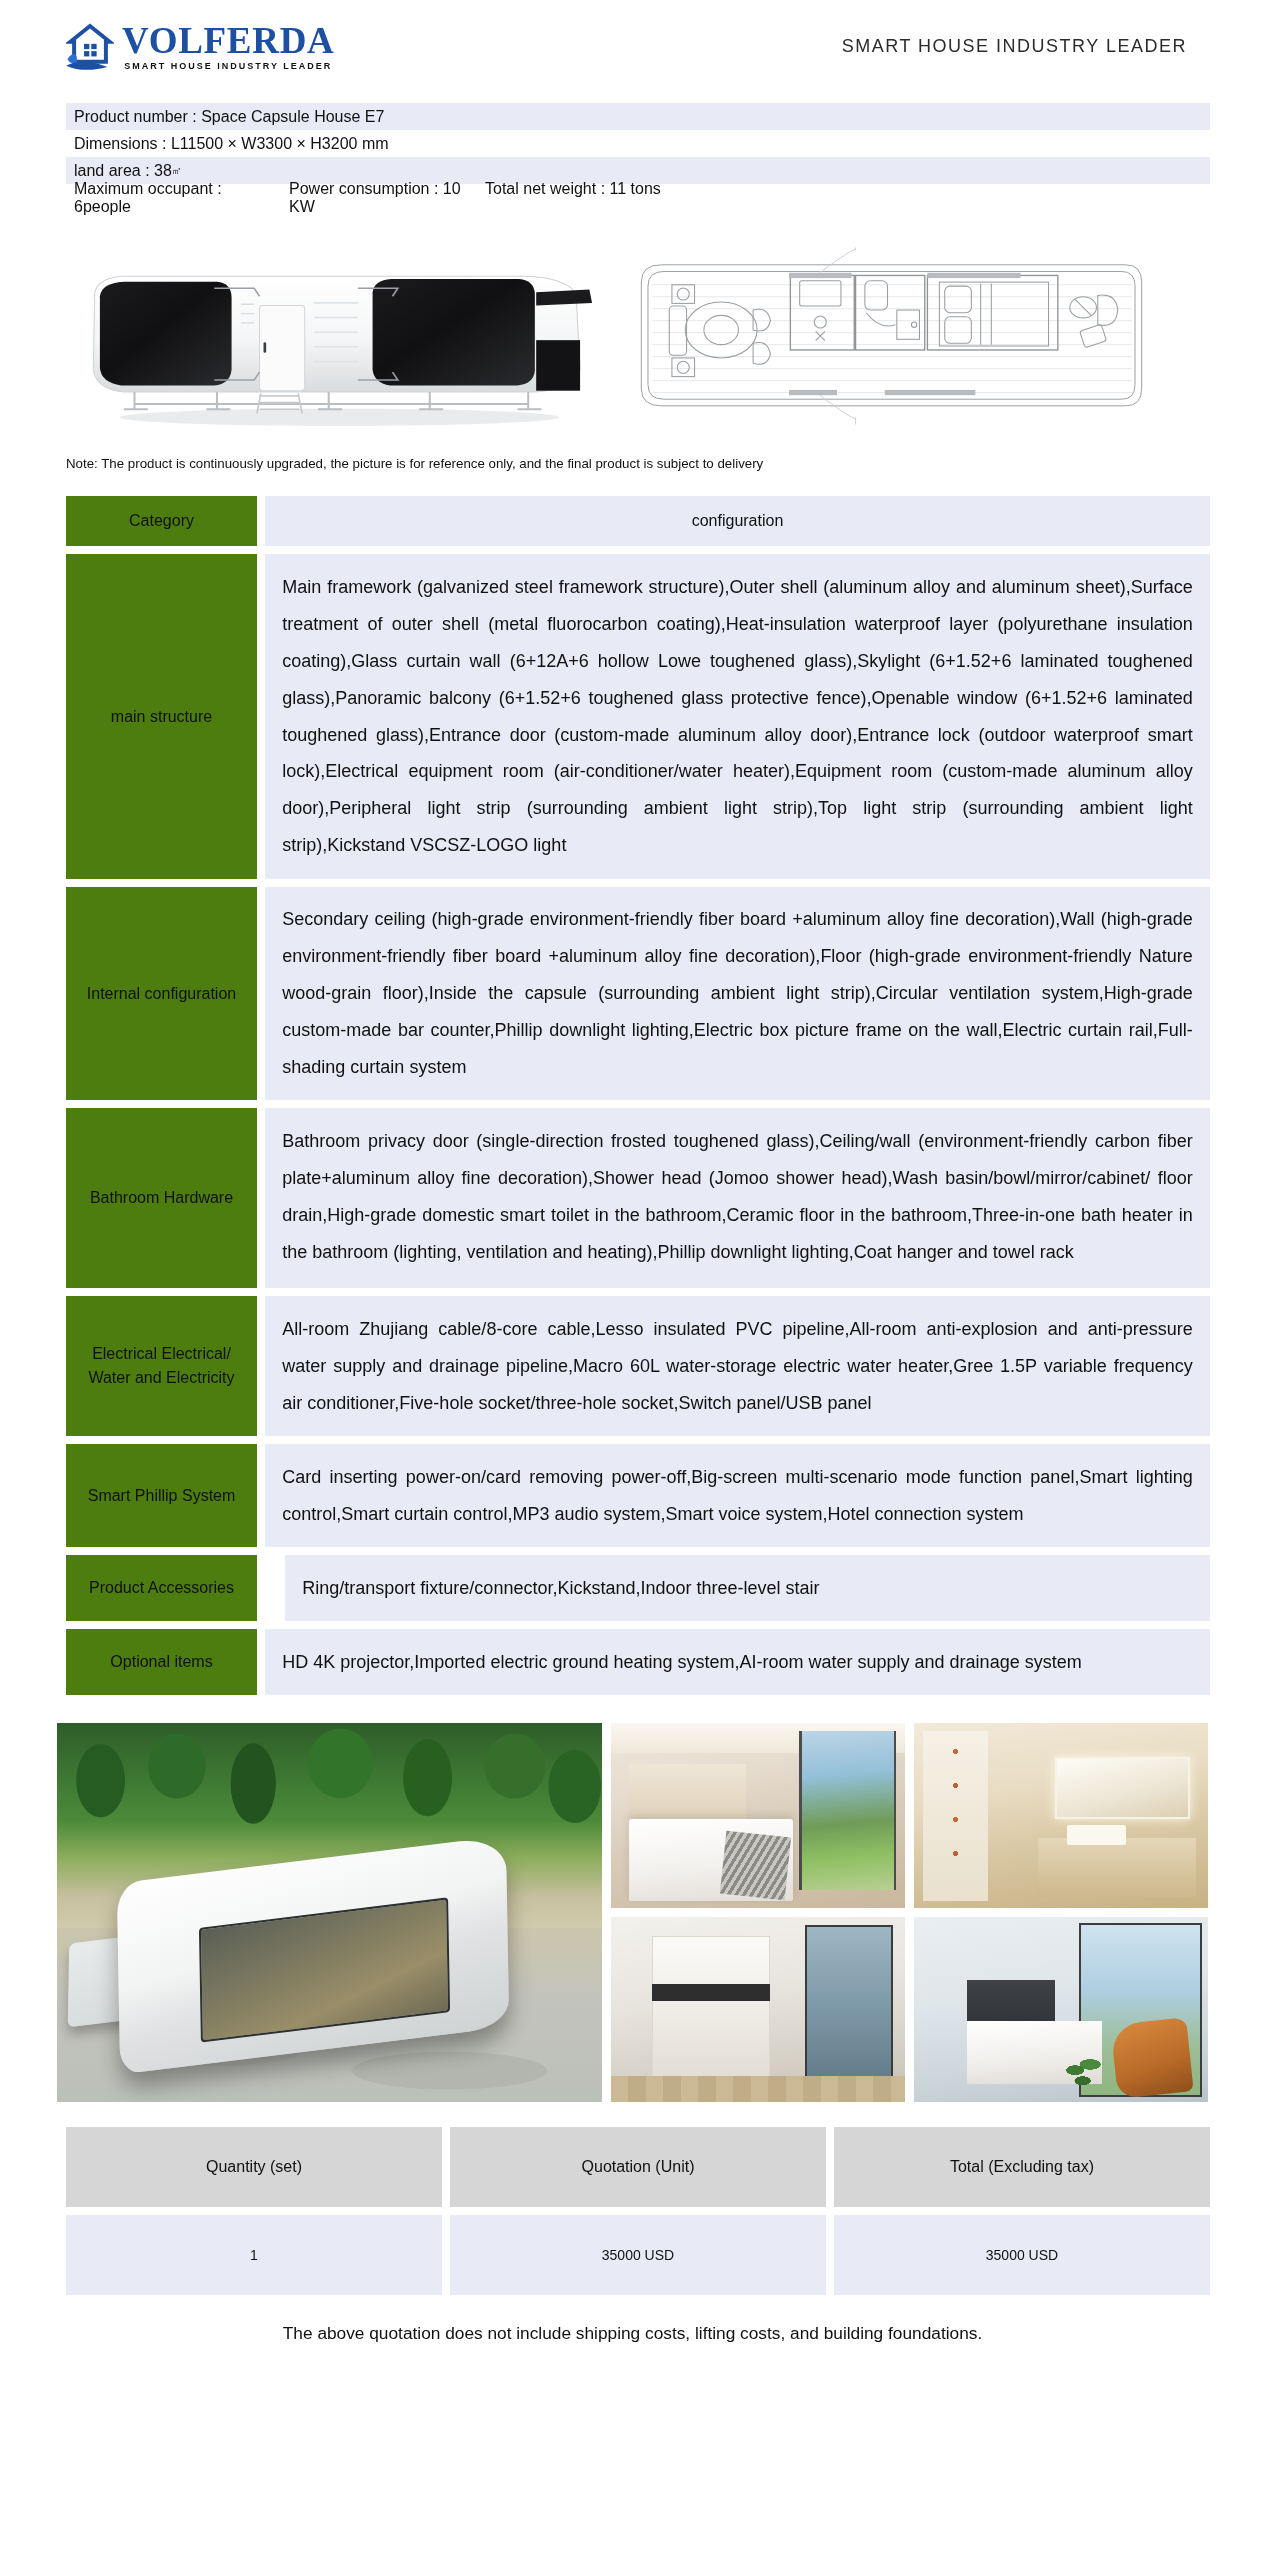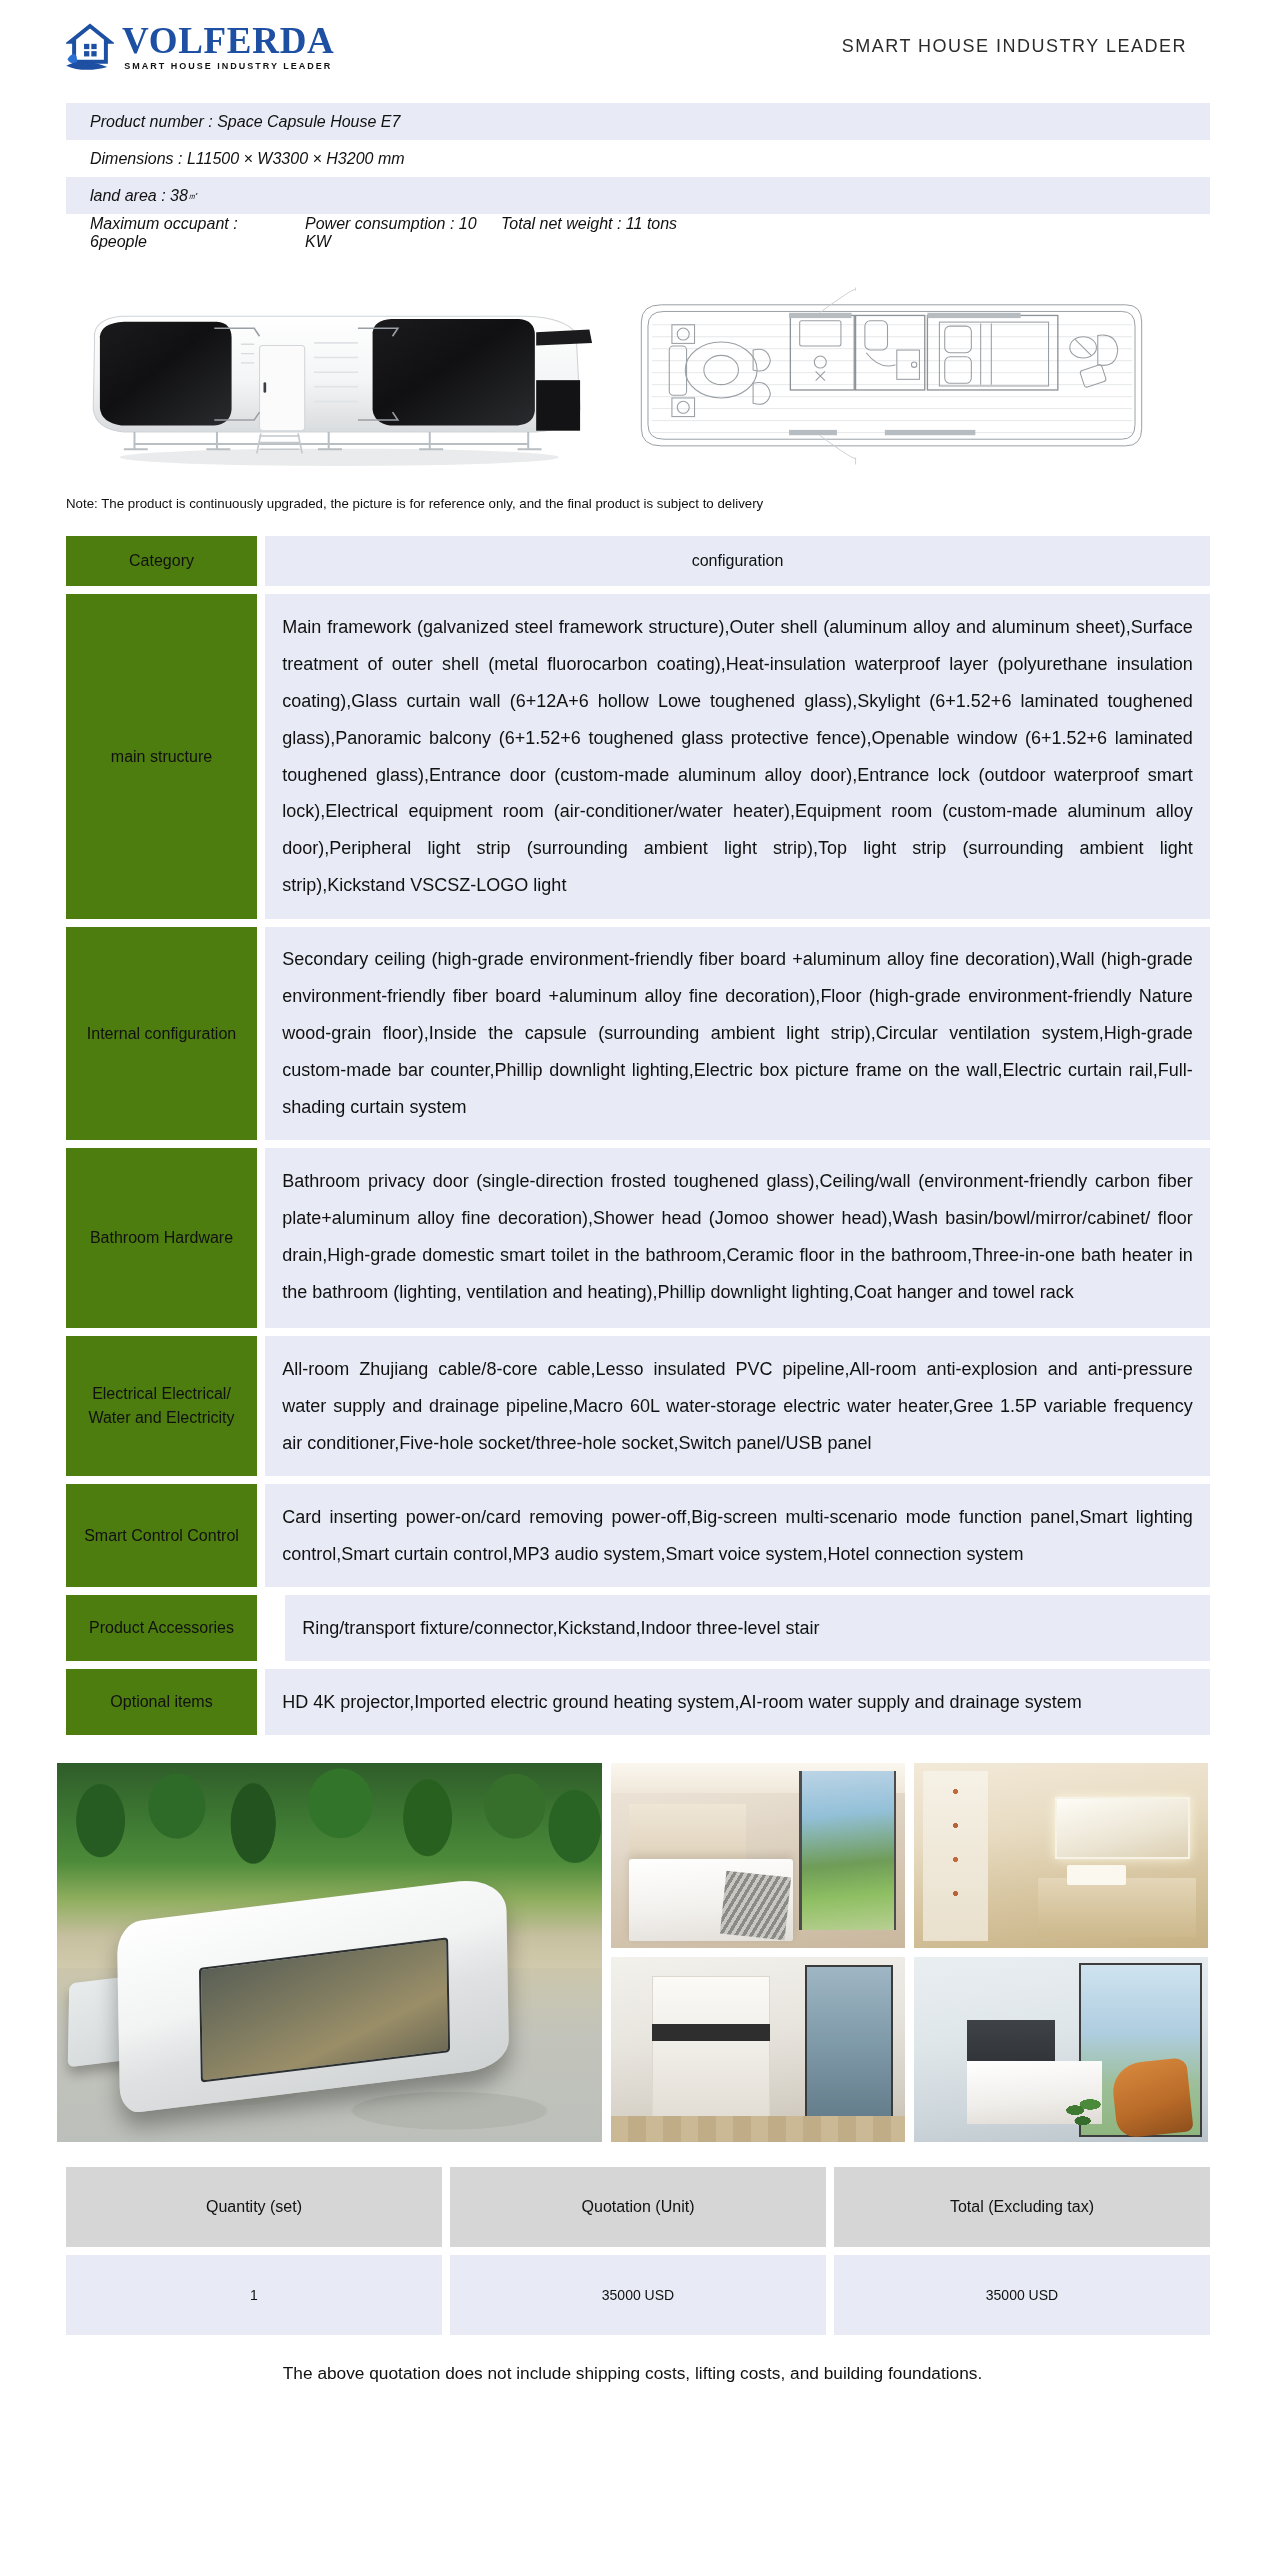--- a/index.html
+++ b/index.html
@@ -40,27 +40,26 @@
   }
   .header-slogan {
     font-size: 18px;
     letter-spacing: 1.5px;
     color: #2b2b2b;
   }
 
   
   .spec-table { margin: 10px 55px 0 66px; }
   .spec-row {
-    height: 37px;
+    height: 27px;
     display: flex;
     align-items: center;
-    padding-left: 24px;
+    padding-left: 8px;
     font-size: 16px;
     color: #111;
-    font-style: italic;
   }
   .spec-row.alt { background: #e8ebf5; }
   .spec-cols { display: flex; gap: 16px; width: 100%; }
   .spec-cols .c1 { width: 199px; }
   .spec-cols .c2 { width: 180px; }
   .spec-cols .c3 { flex: 1; }
   .sup { font-size: 10px; vertical-align: 2.7px; }
 
   
   .renders {
@@ -502,21 +501,21 @@
       <div class="cfg-cat">Bathroom Hardware</div>
       <div class="cfg-val">Bathroom privacy door (single-direction frosted toughened glass),Ceiling/wall (environment-friendly carbon fiber plate+aluminum alloy fine decoration),Shower head (Jomoo shower head),Wash basin/bowl/mirror/cabinet/ floor drain,High-grade domestic smart toilet in the bathroom,Ceramic floor in the bathroom,Three-in-one bath heater in the bathroom (lighting, ventilation and heating),Phillip downlight lighting,Coat hanger and towel rack</div>
     </div>
 
     <div class="cfg-row r-elec">
       <div class="cfg-cat">Electrical Electrical/ Water and Electricity</div>
       <div class="cfg-val">All-room Zhujiang cable/8-core cable,Lesso insulated PVC pipeline,All-room anti-explosion and anti-pressure water supply and drainage pipeline,Macro 60L water-storage electric water heater,Gree 1.5P variable frequency air conditioner,Five-hole socket/three-hole socket,Switch panel/USB panel</div>
     </div>
 
     <div class="cfg-row r-smart">
-      <div class="cfg-cat">Smart Control Control</div>
+      <div class="cfg-cat">Smart Phillip System</div>
       <div class="cfg-val">Card inserting power-on/card removing power-off,Big-screen multi-scenario mode function panel,Smart lighting control,Smart curtain control,MP3 audio system,Smart voice system,Hotel connection system</div>
     </div>
 
     <div class="cfg-row r-acc">
       <div class="cfg-cat">Product Accessories</div>
       <div class="cfg-val">Ring/transport fixture/connector,Kickstand,Indoor three-level stair</div>
     </div>
 
     <div class="cfg-row r-opt">
       <div class="cfg-cat">Optional items</div>

